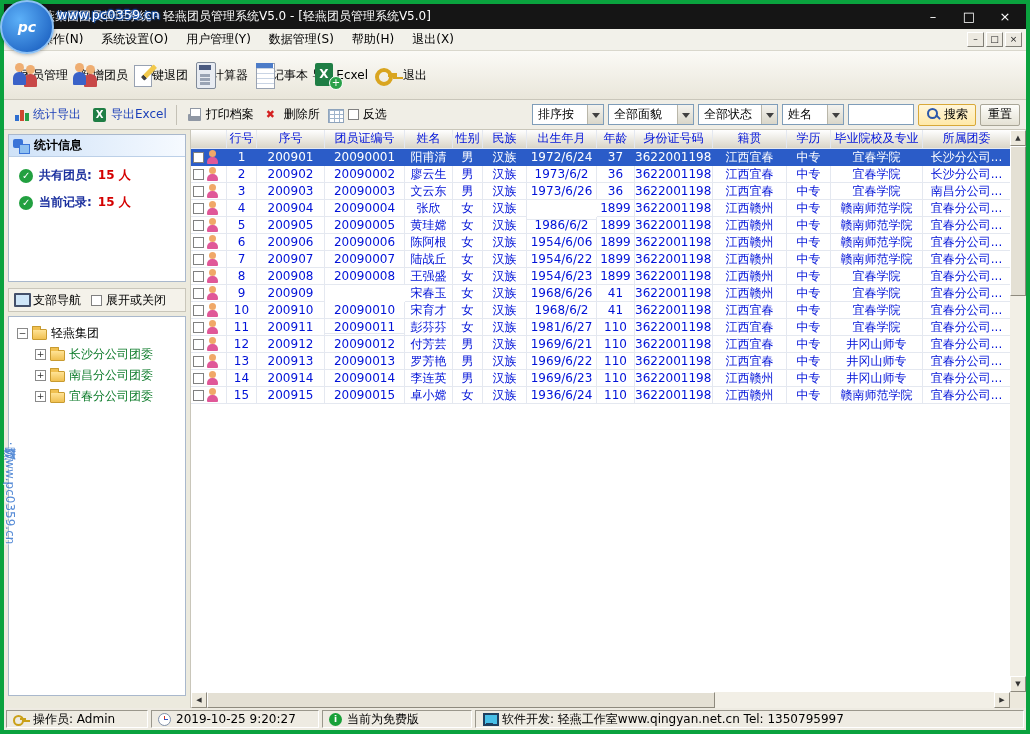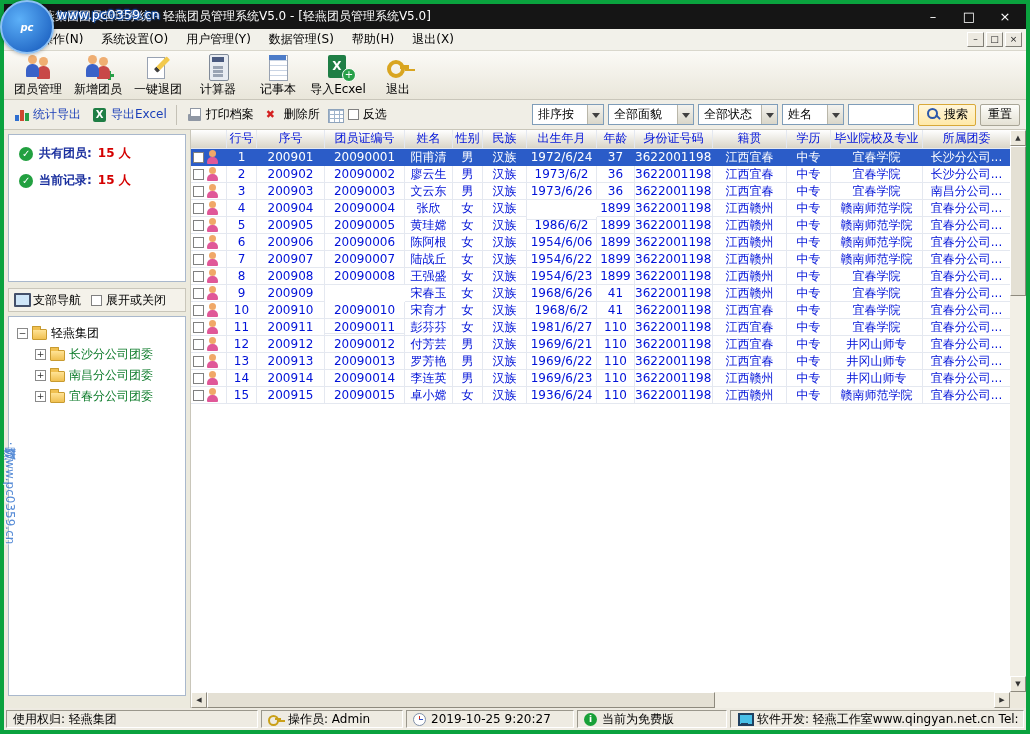--- a/index.html
+++ b/index.html
@@ -13,21 +13,21 @@
 .win-btn{color:#fff;width:30px;text-align:center;font-size:13px;line-height:25px;}
 
 
 .menubar{position:absolute;left:4px;top:29px;right:4px;height:22px;background:#f2f1ea;border-bottom:1px solid #d9d7cc;display:flex;align-items:center;padding:0 4px;}
 .menu-item{padding:2px 9px;white-space:nowrap;}
 .mdi{margin-left:auto;display:flex;gap:2px;}
 .mdi-btn{width:17px;height:15px;background:#ece9e0;border:1px solid;border-color:#fff #807e76 #807e76 #fff;font-size:9px;line-height:13px;text-align:center;color:#222;}
 
 
 .toolbar-main{position:absolute;left:4px;top:51px;right:4px;height:49px;background:linear-gradient(#fbfaf6,#e9e6da);border-bottom:1px solid #c9c6ba;display:flex;align-items:stretch;padding:1px 4px;}
-.tb-item{width:60px;display:flex;flex-direction:column;align-items:center;justify-content:center;gap:0;}
+.tb-item{width:60px;display:flex;flex-direction:row;align-items:center;justify-content:center;gap:0;}
 .tb-label{font-size:12px;white-space:nowrap;}
 .ic{width:34px;height:28px;position:relative;display:block;}
 .members-icon::before,.add-member-icon::before{content:"";position:absolute;left:7px;top:2px;width:9px;height:9px;border-radius:50%;background:#efae72;box-shadow:11px 2px 0 #efae72;}
 .members-icon::after,.add-member-icon::after{content:"";position:absolute;left:5px;top:11px;width:13px;height:13px;border-radius:6px 6px 1px 1px;background:#3a62c8;box-shadow:11px 2px 0 #c84848;}
 .add-member-icon{background:linear-gradient(#28a048,#28a048) 24px 21px/9px 3px no-repeat,linear-gradient(#28a048,#28a048) 27px 18px/3px 9px no-repeat;}
 .quit-group-icon::before{content:"";position:absolute;left:6px;top:4px;width:16px;height:20px;background:#fff;border:1px solid #98a2b2;}
 .quit-group-icon::after{content:"";position:absolute;left:12px;top:9px;width:18px;height:5px;background:linear-gradient(90deg,#404040 0 3px,#f2c94c 3px);border-radius:1px;transform:rotate(-45deg);}
 .calculator-icon::before{content:"";position:absolute;left:8px;top:1px;width:18px;height:25px;background:#e8ecf2;border:1px solid #808a98;border-radius:2px;}
 .calculator-icon::after{content:"";position:absolute;left:11px;top:4px;width:12px;height:5px;background:#4a5a80;box-shadow:0 8px 0 -1px #9aa4b4,0 12px 0 -1px #9aa4b4,0 16px 0 -1px #9aa4b4;}
 .notepad-icon::before{content:"";position:absolute;left:8px;top:2px;width:17px;height:24px;background:repeating-linear-gradient(#ffffff 0 4px,#c9d4e4 4px 5px);border:1px solid #98a2b2;}
@@ -121,21 +121,21 @@
 .clock-icon::before{content:"";position:absolute;left:5px;top:2px;width:1px;height:4px;background:#d03020;}
 .clock-icon::after{content:"";position:absolute;left:5px;top:5px;width:4px;height:1px;background:#3050c8;}
 .info-icon{width:13px;height:13px;border-radius:50%;background:#18a038;color:#fff;position:relative;flex:none;}
 .info-icon::before{content:"i";position:absolute;left:0;right:0;text-align:center;font-size:9px;font-weight:bold;line-height:13px;}
 .dev-icon{width:15px;height:13px;position:relative;flex:none;}
 .dev-icon::before{content:"";position:absolute;left:1px;top:0;width:12px;height:9px;background:#48c0e8;border:2px solid #204060;}
 .dev-icon::after{content:"";position:absolute;left:4px;top:10px;width:7px;height:2px;background:#204060;}
 
 
 .watermark{position:absolute;left:0;top:0;z-index:60;display:flex;align-items:flex-start;gap:3px;pointer-events:none;}
-.wm-badge{width:54px;height:54px;border-radius:50%;background:radial-gradient(circle at 35% 35%,#5cb0f8,#1254b8);border:2px solid #8cc0f4;color:#fff;font-weight:bold;font-style:italic;font-size:10px;display:flex;align-items:center;justify-content:center;box-shadow:0 0 4px rgba(0,0,0,.4);flex:none;}
+.wm-badge{width:54px;height:54px;border-radius:50%;background:radial-gradient(circle at 35% 35%,#5cb0f8,#1254b8);border:2px solid #8cc0f4;color:#fff;font-weight:bold;font-style:italic;font-size:14px;display:flex;align-items:center;justify-content:center;box-shadow:0 0 4px rgba(0,0,0,.4);flex:none;}
 .wm-text{padding-top:5px;}
 .wm-site{font-size:21px;font-weight:bold;color:#2668c8;letter-spacing:2px;text-shadow:1px 1px 0 #fff,-1px -1px 0 #fff,1px -1px 0 #fff,-1px 1px 0 #fff,2px 2px 2px rgba(0,0,0,.35);}
 .wm-url{font-size:13px;color:#fff;margin-top:2px;text-shadow:1px 1px 1px #1254b8,-1px -1px 1px #1254b8,0 0 3px #1254b8;}
 .wm-side{position:absolute;left:1px;top:438px;z-index:60;writing-mode:vertical-rl;font-size:12px;color:#3a78d0;text-shadow:1px 1px 0 #fff;opacity:.85;pointer-events:none;}
 </style>
 </head>
 <body>
 
 <div class="window">
 
@@ -237,20 +237,24 @@
       <span class="search-mini"></span>
       <span>搜索</span>
     </div>
     <div class="btn">
       <span>重置</span>
     </div>
   </div>
 
   <div class="main-left">
     <div class="panel stats-panel">
+      <div class="panel-hdr">
+        <span class="stats-icon"></span>
+        <span>统计信息</span>
+      </div>
       <div id="stats-rows">
           <div class="stat-row">
             <span class="check-icon"></span>
             <span class="stat-label">共有团员:</span>
             <span class="stat-value">15 人</span>
           </div>
           <div class="stat-row">
             <span class="check-icon"></span>
             <span class="stat-label">当前记录:</span>
             <span class="stat-value">15 人</span>
@@ -602,23 +606,20 @@
     </div>
     <div class="hscroll">
       <div class="scroll-btn">◀</div>
       <div class="hthumb"></div>
       <div class="scroll-btn right">▶</div>
     </div>
     <div class="scorner"></div>
   </div>
 
   <div class="statusbar">
-    <div class="sb-sec sb-1">
-      <span>使用权归: 轻燕集团</span>
-    </div>
     <div class="sb-sec sb-2">
       <span class="key-icon"></span>
       <span>操作员: Admin</span>
     </div>
     <div class="sb-sec sb-3">
       <span class="clock-icon"></span>
       <span>2019-10-25 9:20:27</span>
     </div>
     <div class="sb-sec sb-4">
       <span class="info-icon"></span>

